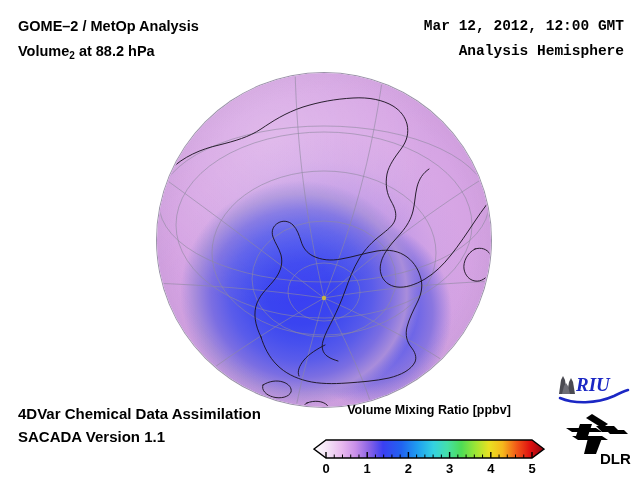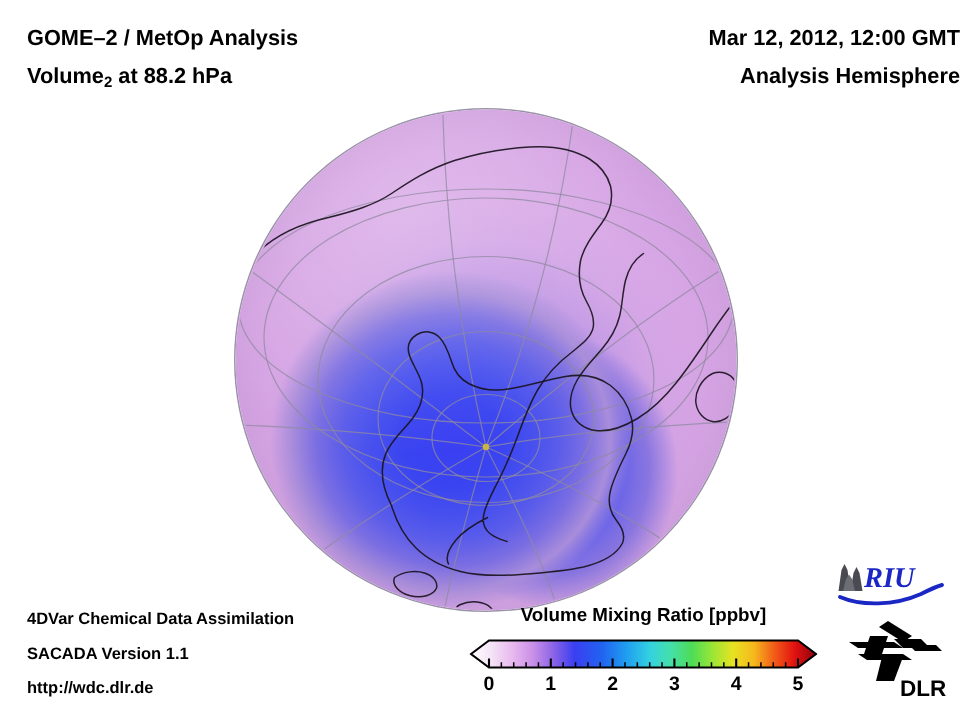--- a/index.html
+++ b/index.html
@@ -7,21 +7,21 @@
     width:640px;height:480px;position:relative;overflow:hidden;
     background:#ffffff;
     font-family:"Liberation Sans",sans-serif;
     color:#000000;
     -webkit-font-smoothing:antialiased;
   }
   .abs{position:absolute;}
 
   
   #header-left{left:18px;top:14px;width:330px;}
-  #header-right{right:0;top:14px;text-align:right;width:300px;}
+  #header-right{right:16px;top:14px;text-align:right;width:300px;font-family:Liberation Mono, monospace;}
   .hline{font-size:14.5px;font-weight:bold;line-height:25px;white-space:nowrap;}
   #header-right .hline{text-align:right;}
   #title-sub{letter-spacing:0px;}
   sub{font-size:10px;vertical-align:baseline;position:relative;top:3px;}
 
   
   #globe-wrap{left:157px;top:73px;width:334px;height:334px;}
   #globe{
     position:absolute;left:0;top:0;width:334px;height:334px;border-radius:50%;
     overflow:hidden;
@@ -52,25 +52,25 @@
       radial-gradient(circle at 34% 20%, rgba(255,255,255,0.20) 0%, rgba(255,255,255,0) 48%);
     pointer-events:none;
   }
   #globe-svg{position:absolute;left:0;top:0;width:334px;height:334px;}
   .grat{fill:none;stroke:#8f8aa0;stroke-width:0.8;opacity:.75;}
   .coast{fill:none;stroke:#1a1420;stroke-width:1.0;stroke-linejoin:round;stroke-linecap:round;opacity:.92;}
   #pole-dot{fill:#c9b642;}
 
   
   #credits{left:18px;top:402px;}
-  .cline{font-size:11px;font-weight:bold;line-height:23px;white-space:nowrap;}
+  .cline{font-size:15px;font-weight:bold;line-height:23px;white-space:nowrap;}
 
   
   #cbar{left:313px;top:403px;width:232px;}
-  #cbar-title{font-size:12.5px;font-weight:bold;text-align:center;white-space:nowrap;margin-bottom:8px;}
+  #cbar-title{font-size:12.5px;font-weight:bold;text-align:center;white-space:nowrap;margin-bottom:21px;}
   #cbar-body{position:relative;height:22px;}
   #cbar-svg{display:block;}
   #cbar-labels{position:relative;height:18px;margin-top:1px;}
   .cb-lab{position:absolute;font-size:13px;font-weight:bold;transform:translateX(-50%);top:0;}
 
   
   #riu-logo{left:556px;top:372px;width:78px;height:32px;}
   #dlr-logo{left:562px;top:412px;width:74px;height:58px;}
 </style>
 </head>
@@ -160,21 +160,20 @@
            C 159 345, 151 342, 148 337 C 146 334, 147 331, 150 330 Z"></path>
 
       <circle id="pole-dot" cx="167" cy="225" r="2.2"></circle>
     </g>
   </svg>
 </div>
 
 <div class="abs" id="credits">
   <div class="cline">4DVar Chemical Data Assimilation</div>
   <div class="cline">SACADA Version 1.1</div>
-  <div class="cline">http://wdc.dlr.de</div>
 </div>
 
 <div class="abs" id="cbar">
   <div id="cbar-title">Volume Mixing Ratio [ppbv]</div>
   <div id="cbar-body">
     <svg id="cbar-svg" width="232" height="22" viewBox="0 0 232 22">
       <defs>
           <linearGradient id="ramp" x1="0" y1="0" x2="1" y2="0">
             <stop offset="0%" stop-color="#ffffff"></stop>
             <stop offset="6%" stop-color="#f4e2f6"></stop>

